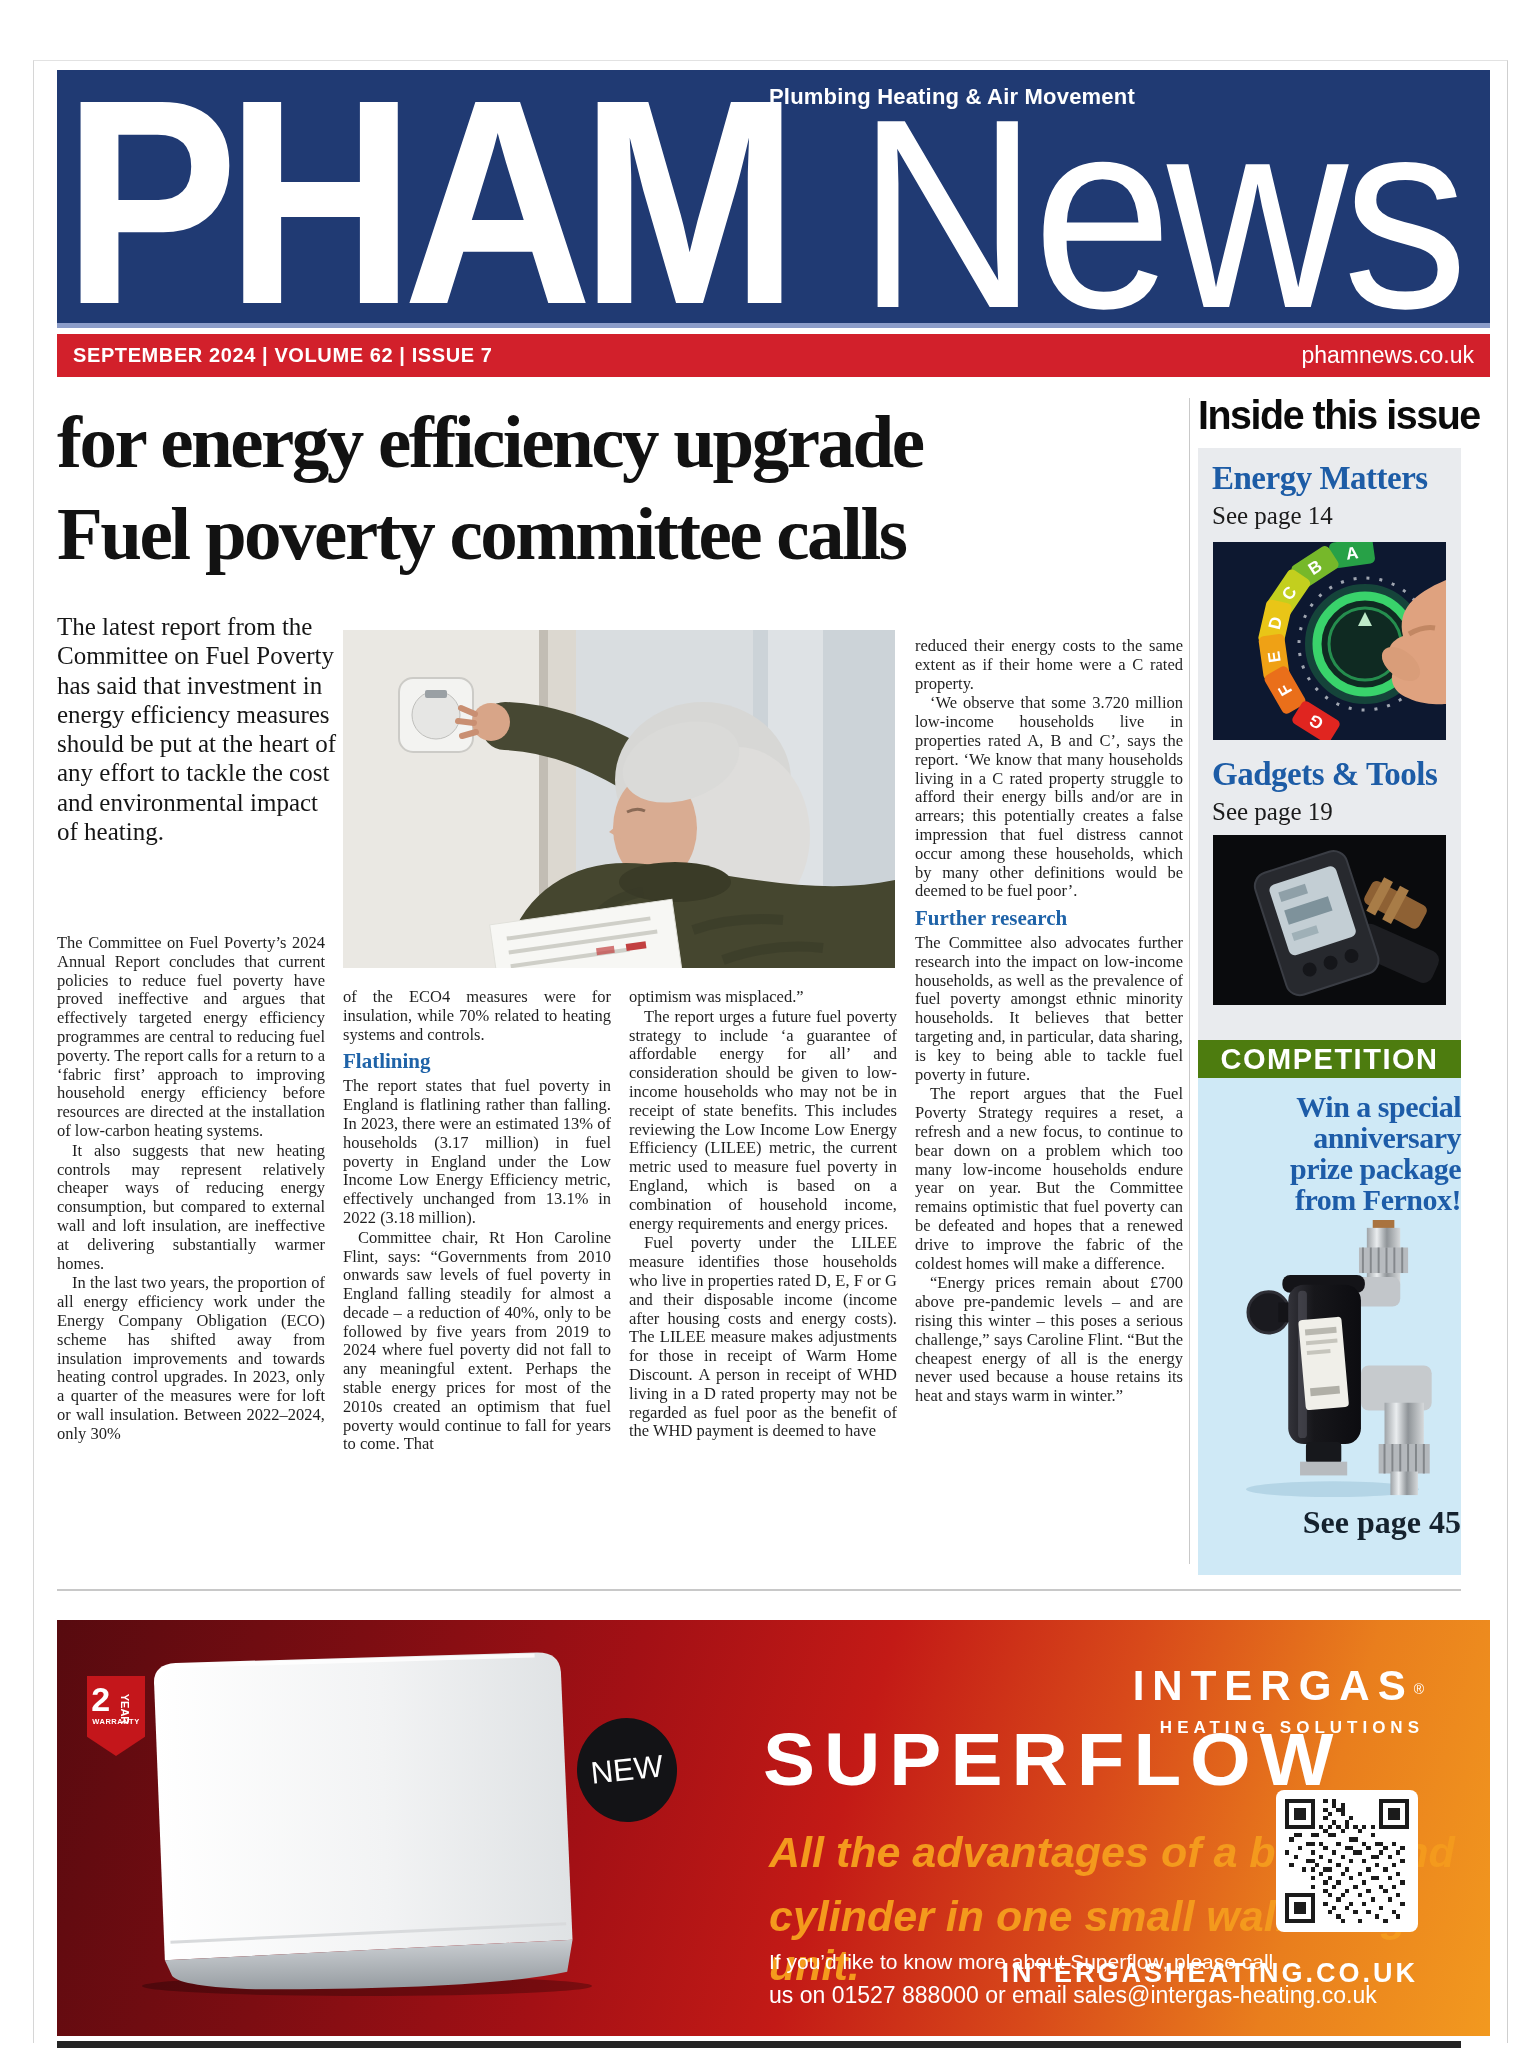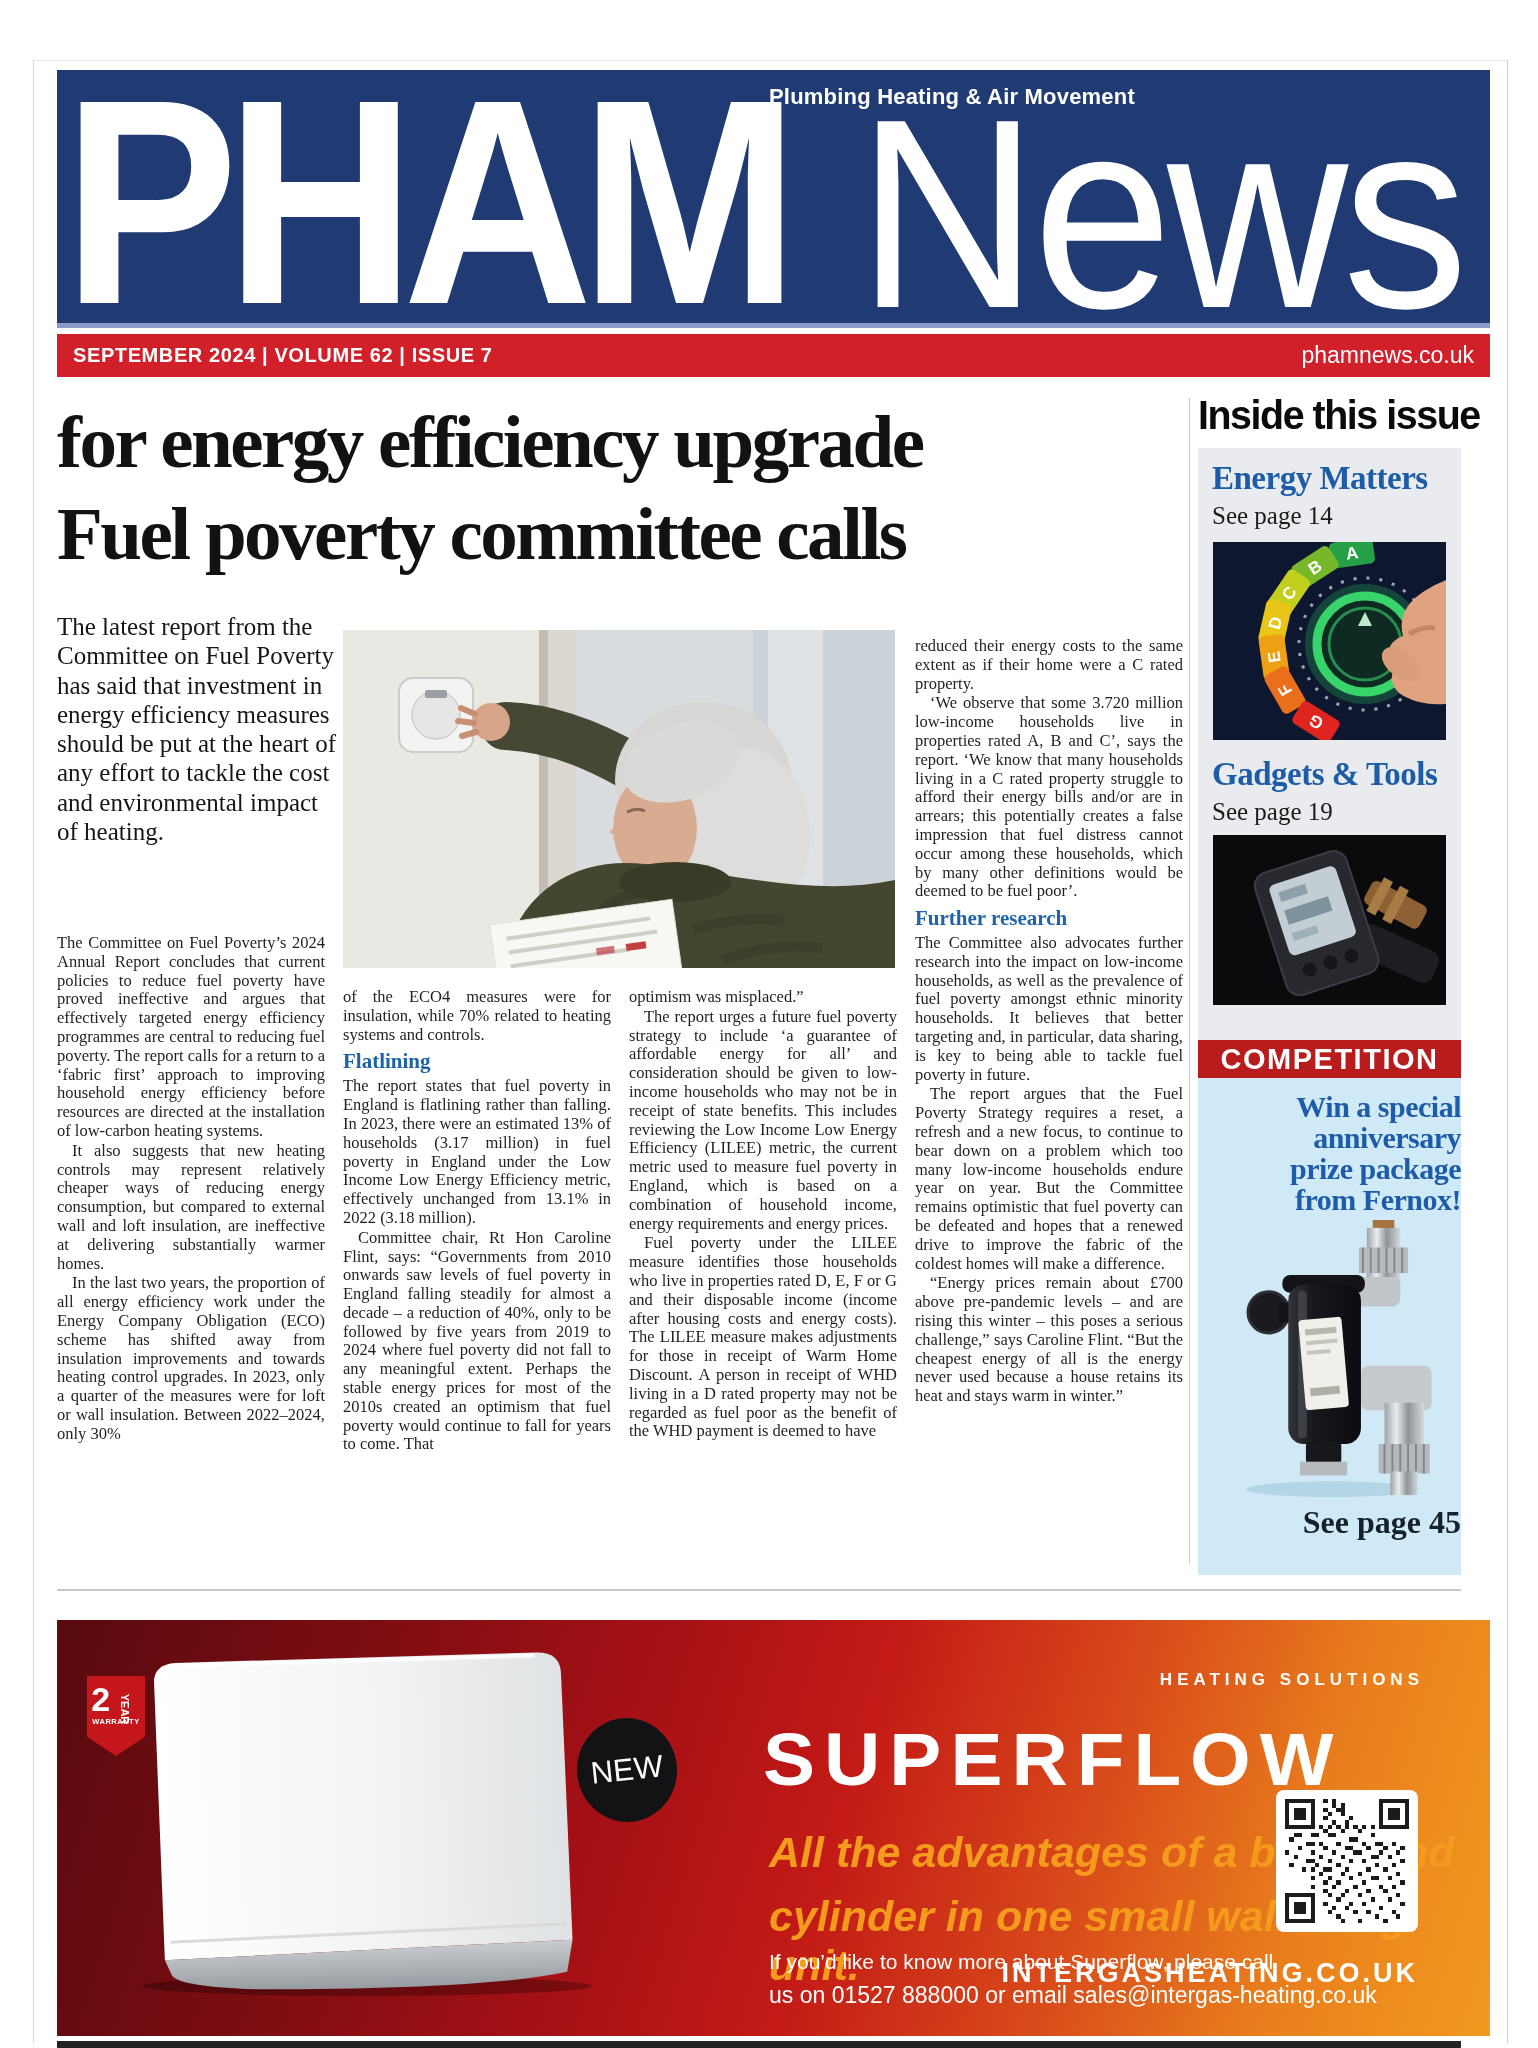--- a/index.html
+++ b/index.html
@@ -40,21 +40,21 @@
   .photo{position:absolute;left:343px;top:630px;width:552px;height:338px;}
   
   .divider{position:absolute;left:1189px;top:398px;width:1px;height:1166px;background:#c9c9c9;}
   .side-title{position:absolute;left:1198px;top:392px;font-family:"Liberation Sans",sans-serif;
        font-weight:700;font-size:41px;letter-spacing:-1.5px;color:#0b0b0b;
        transform:scaleX(.96);transform-origin:0 0;}
   .graybox{position:absolute;left:1198px;top:448px;width:263px;height:750px;background:#e9ebee;
        box-sizing:border-box;padding:14px 14px;}
   .side-head{font-weight:700;font-size:33px;line-height:1;color:#1d5ca6;letter-spacing:-.5px;}
   .side-page{font-size:25px;line-height:1.1;color:#1b1b1b;margin-top:7px;}
-  .comp-banner{position:absolute;left:1198px;top:1040px;width:263px;height:38px;background:#b91c1c;
+  .comp-banner{position:absolute;left:1198px;top:1040px;width:263px;height:38px;background:#4d7c0f;
        display:flex;align-items:center;justify-content:center;color:#fff;
        font-family:"Liberation Sans",sans-serif;font-weight:700;font-size:29px;letter-spacing:1.5px;}
   .bluebox{position:absolute;left:1198px;top:1078px;width:263px;height:497px;background:#cfe9f6;
        text-align:right;box-sizing:border-box;padding-top:14px;}
   .win{font-weight:700;font-size:30px;line-height:1.03;color:#1d5ca8;letter-spacing:-.5px;}
   .see45{font-weight:700;font-size:32px;line-height:1;color:#15222e;margin-top:6px;}
   
   .rule{position:absolute;left:57px;top:1589px;width:1404px;height:2px;background:#c8c8c8;}
   .ad{position:absolute;left:57px;top:1620px;width:1433px;height:416px;overflow:hidden;
       background:linear-gradient(107deg,#570a0f 0%,#7c0d12 20%,#a31015 38%,#c31a16 54%,#d8491a 70%,#e97e1d 85%,#f2991f 100%);
@@ -312,20 +312,21 @@
         <path d="M 57,34 Q 57,17 77,16 L 436,13" stroke="#ffffff" stroke-width="4" fill="none" opacity=".8"></path>
       </g>
     </svg>
     <div class="newbadge">NEW</div>
     <div class="ad-prod">SUPERFLOW</div>
     <div class="ad-tag1">All the advantages of a boiler and</div>
     <div class="ad-tag2">cylinder in one small wall-hung unit.</div>
     <div class="ad-c1">If you’d like to know more about Superflow, please call</div>
     <div class="ad-c2">us on 01527 888000 or email sales@intergas-heating.co.uk</div>
     <div class="brand">
+      <div><span class="bn">INTERGAS</span><span class="br">®</span></div>
       <div class="bs">HEATING SOLUTIONS</div>
     </div>
     <div class="qr">
       <svg width="124" height="124" viewBox="0 0 29 29" shape-rendering="crispEdges">
         <rect width="29" height="29" fill="#fff"></rect>
         <g fill="#1b1b1b">
           <rect x="0" y="0" width="7" height="7"></rect>
             <rect x="1" y="1" width="5" height="5" fill="#fff"></rect>
             <rect x="2" y="2" width="3" height="3"></rect>
           <rect x="22" y="0" width="7" height="7"></rect>

